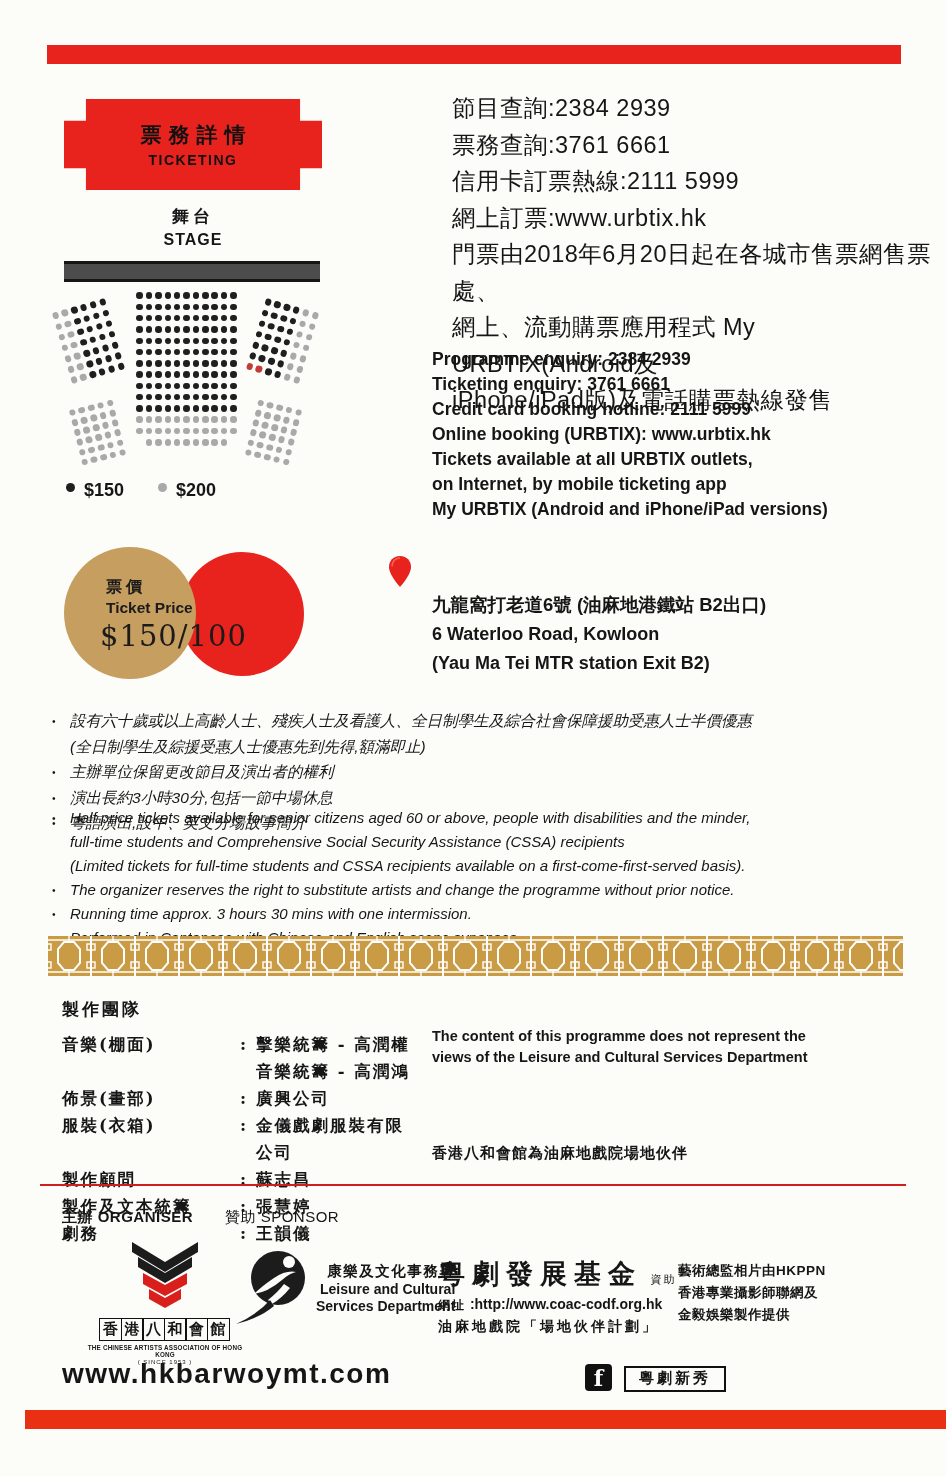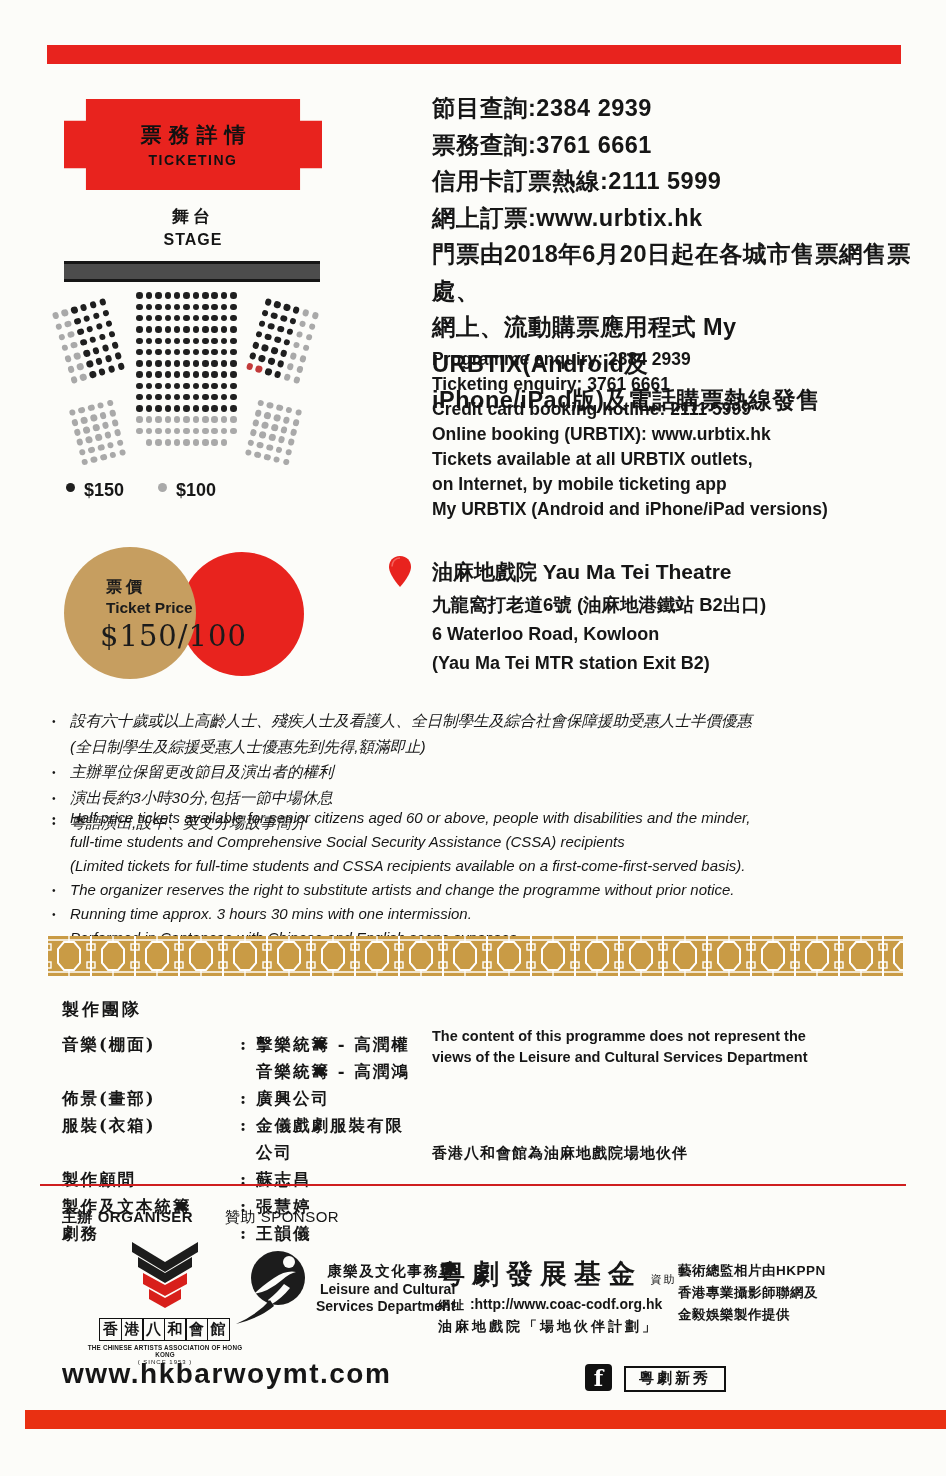--- a/index.html
+++ b/index.html
@@ -42,21 +42,21 @@
   
   .red-circle{left:180px;top:552px;width:124px;height:124px;border-radius:50%;background:#e8231e;}
   .gold-circle{left:64px;top:547px;width:132px;height:132px;border-radius:50%;background:#c69e60;
                z-index:2;padding:30px 0 0 42px;box-sizing:border-box;}
   .gold-circle .zh{font-size:16px;font-weight:bold;letter-spacing:4px;color:#1b1b1b;}
   .gold-circle .en{font-size:15.5px;font-weight:bold;color:#1b1b1b;margin-top:1px;}
   .gold-circle .price{font-family:"DejaVu Serif",serif;font-size:29px;color:#1b1b1b;
                       margin-top:2px;margin-left:-6px;letter-spacing:1px;}
 
   
-  .booking-zh{left:432px;top:90px;width:480px;font-size:23.5px;font-weight:bold;
+  .booking-zh{left:452px;top:90px;width:480px;font-size:23.5px;font-weight:normal;
               line-height:36.5px;letter-spacing:0.5px;}
   .booking-en{left:432px;top:347px;width:470px;font-size:17.5px;font-weight:bold;line-height:25px;}
 
   
   .pin{left:388px;top:556px;}
   .venue-title{left:432px;top:558px;font-size:21px;font-weight:bold;}
   .venue-zh{left:432px;top:592px;font-size:18.5px;font-weight:bold;}
   .venue-en1{left:432px;top:624px;font-size:18px;font-weight:bold;}
   .venue-en2{left:432px;top:653px;font-size:18px;font-weight:bold;}
 
@@ -523,21 +523,21 @@
       </div>
     </div>
 
   <div class="abs legend" id="legend">
       <div class="item">
         <span class="dot" style="background: rgb(31, 31, 31);"></span>
         <span class="lab">$150</span>
       </div>
       <div class="item">
         <span class="dot" style="background: rgb(169, 169, 169);"></span>
-        <span class="lab">$100</span>
+        <span class="lab">$200</span>
       </div>
     </div>
 
   <div class="abs red-circle"></div>
   <div class="abs gold-circle">
     <div class="zh">票價</div>
     <div class="en">Ticket Price</div>
     <div class="price">$150/100</div>
   </div>
 
@@ -559,21 +559,20 @@
       <div>on Internet, by mobile ticketing app</div>
       <div>My URBTIX (Android and iPhone/iPad versions)</div>
     </div>
 
   <div class="abs pin">
     <svg width="24" height="32" viewBox="0 0 24 32">
       <path d="M12 0 C5 0 1 5 1 11 C1 19 12 31 12 31 C12 31 23 19 23 11 C23 5 19 0 12 0 Z" fill="#e8231e"></path>
       <path d="M12 2 C7 2 4 6 4 10.5" fill="none" stroke="#f4635d" stroke-width="1.5"></path>
     </svg>
   </div>
-  <div class="abs venue-title">油麻地戲院 Yau Ma Tei Theatre</div>
   <div class="abs venue-zh">九龍窩打老道6號 (油麻地港鐵站 B2出口)</div>
   <div class="abs venue-en1">6 Waterloo Road, Kowloon</div>
   <div class="abs venue-en2">(Yau Ma Tei MTR station Exit B2)</div>
 
   <ul class="abs notes notes-zh" id="notes-zh">
       <li>
         <div class="ln">設有六十歲或以上高齡人士、殘疾人士及看護人、全日制學生及綜合社會保障援助受惠人士半價優惠</div>
         <div class="ln">(全日制學生及綜援受惠人士優惠先到先得,額滿即止)</div>
       </li>
       <li>

